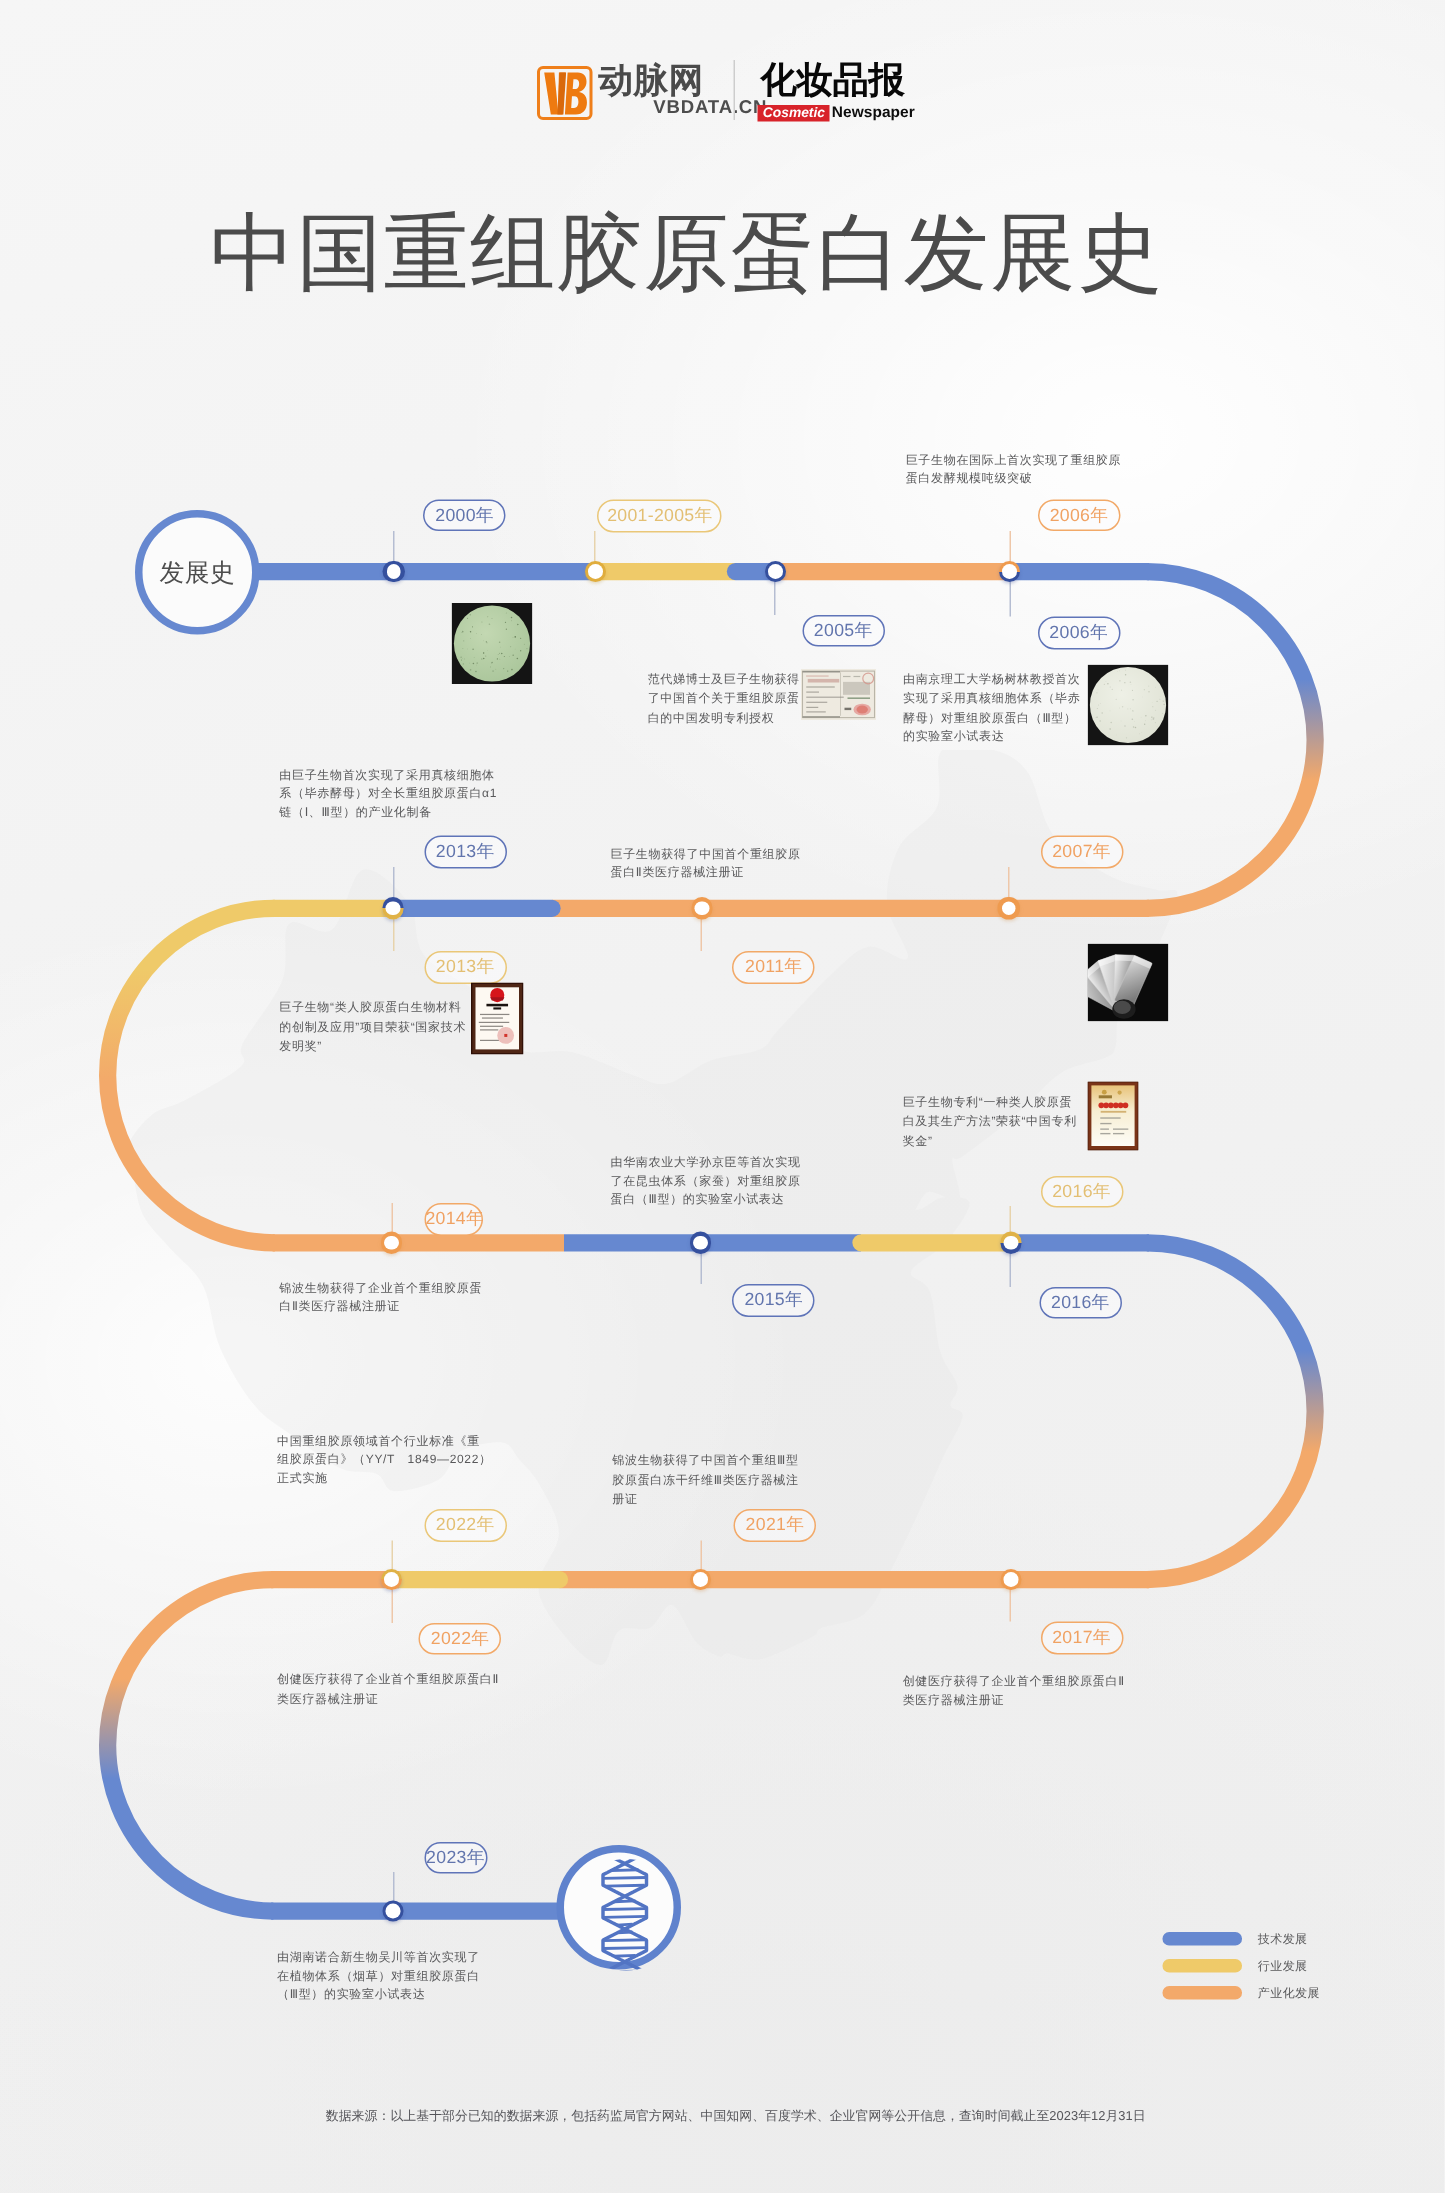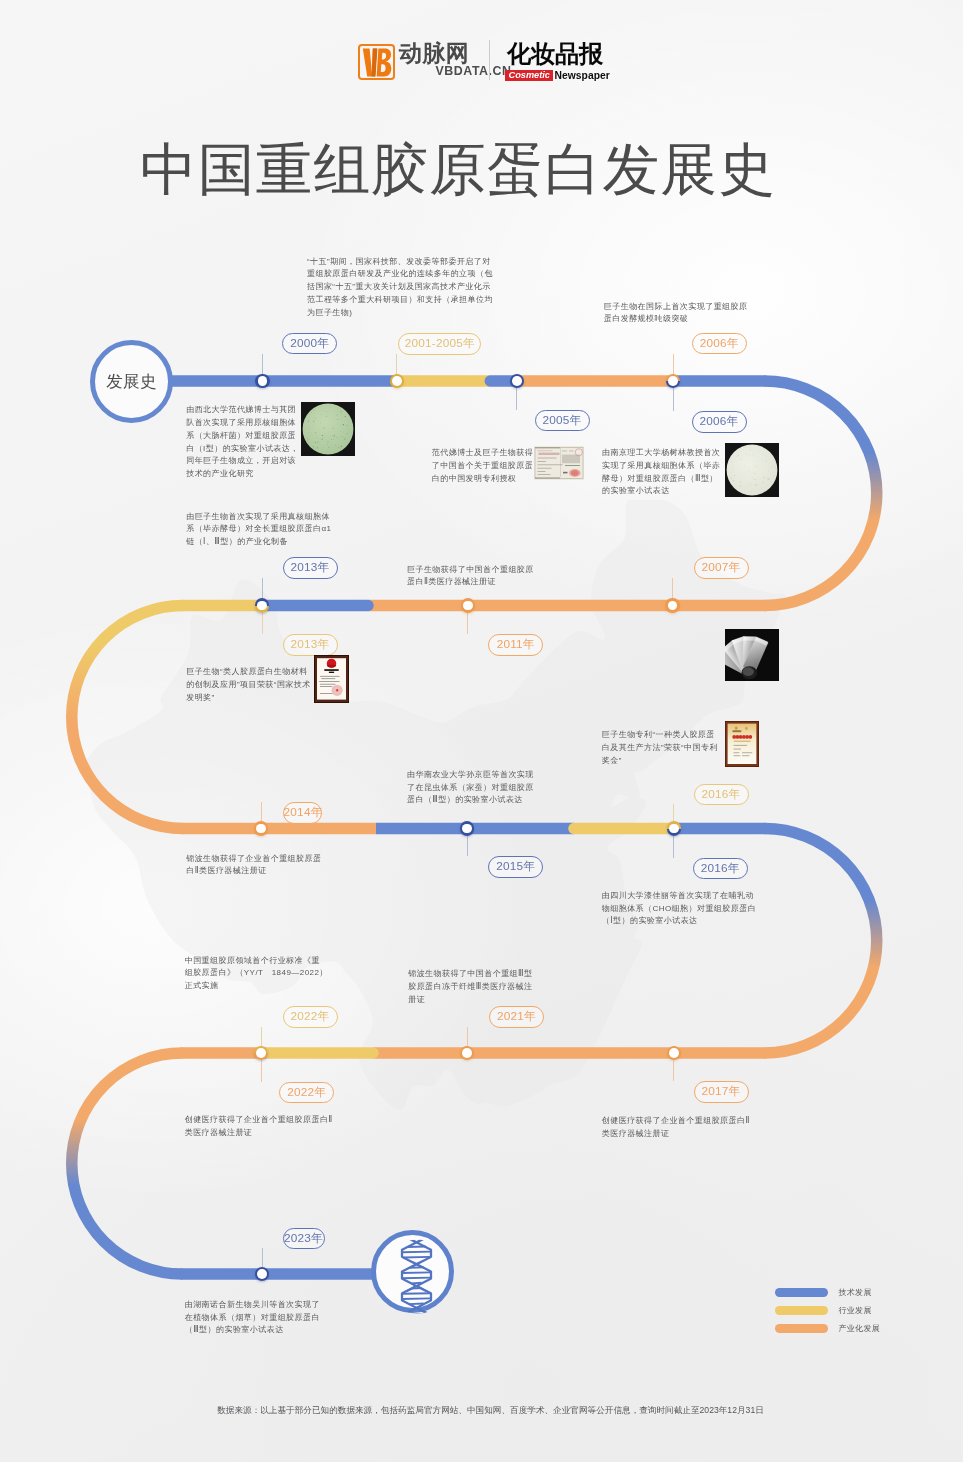--- a/index.html
+++ b/index.html
@@ -173,38 +173,23 @@
 
     <path d="M182.25 1053 A110.5 110.5 0 0 0 182.25 1274" stroke="url(#g45)"></path>
 
     <path d="M180.75 1274 H414" stroke="#6688d0"></path>
   </g>
 </svg>
 
 <div class="stem y" style="left:396.3px;top:353.5px;height:22.0px"></div>
 <div class="node y" style="left:389.7px;top:373.9px"></div>
 <div class="pill y" style="left:352.4px;top:333.2px;width:83px">2001-2005年</div>
-<div class="txt" style="left:307.0px;top:255.6px">
-      <div class="tl">“十五”期间，国家科技部、发改委等部委开启了对</div>
-      <div class="tl">重组胶原蛋白研发及产业化的连续多年的立项（包</div>
-      <div class="tl">括国家“十五”重大攻关计划及国家高技术产业化示</div>
-      <div class="tl">范工程等多个重大科研项目）和支持（承担单位均</div>
-      <div class="tl">为巨子生物)</div>
-    </div>
 <div class="stem b" style="left:262.0px;top:354.0px;height:21.5px"></div>
 <div class="node" style="left:255.4px;top:373.9px"></div>
 <div class="pill" style="left:236.2px;top:332.8px;width:55px">2000年</div>
-<div class="txt" style="left:186.2px;top:404.3px">
-      <div class="tl">由西北大学范代娣博士与其团</div>
-      <div class="tl">队首次实现了采用原核细胞体</div>
-      <div class="tl">系（大肠杆菌）对重组胶原蛋</div>
-      <div class="tl">白（I型）的实验室小试表达，</div>
-      <div class="tl">同年巨子生物成立，开启对该</div>
-      <div class="tl">技术的产业化研究</div>
-    </div>
 <div class="photo" style="left:301.0px;top:401.5px;width:54px;height:54px">
       <svg width="54" height="54" viewBox="0 0 54 54">
         <defs>
           <radialGradient id="pg7" cx="0.42" cy="0.36" r="0.72">
             <stop offset="0" stop-color="#c3d8b2"></stop>
             <stop offset="1" stop-color="#a9c59a"></stop>
           </radialGradient>
         </defs>
         <rect width="54" height="54" fill="#141414"></rect>
         <circle cx="27.0" cy="27.0" r="25.4" fill="url(#pg7)"></circle>
@@ -545,25 +530,20 @@
 <div class="txt" style="left:407.0px;top:768.8px">
       <div class="tl">由华南农业大学孙京臣等首次实现</div>
       <div class="tl">了在昆虫体系（家蚕）对重组胶原</div>
       <div class="tl">蛋白（Ⅲ型）的实验室小试表达</div>
     </div>
 <div class="stem y" style="left:673.3px;top:804.0px;height:18.8px"></div>
 <div class="node split-yb" style="left:666.7px;top:821.4px"></div>
 <div class="pill y" style="left:647.5px;top:783.5px;width:55px">2016年</div>
 <div class="stem b" style="left:673.3px;top:834.5px;height:23.3px"></div>
 <div class="pill" style="left:646.7px;top:857.8px;width:55px">2016年</div>
-<div class="txt" style="left:601.8px;top:889.8px">
-      <div class="tl">由四川大学漆佳丽等首次实现了在哺乳动</div>
-      <div class="tl">物细胞体系（CHO细胞）对重组胶原蛋白</div>
-      <div class="tl">（Ⅰ型）的实验室小试表达</div>
-    </div>
 <div class="stem y" style="left:260.8px;top:1027.0px;height:20.2px"></div>
 <div class="node split-yo" style="left:254.2px;top:1045.9px"></div>
 <div class="pill y" style="left:236.6px;top:1006.3px;width:55px">2022年</div>
 <div class="txt" style="left:184.7px;top:954.5px">
       <div class="tl">中国重组胶原领域首个行业标准《重</div>
       <div class="tl">组胶原蛋白》（YY/T　1849—2022）</div>
       <div class="tl">正式实施</div>
     </div>
 <div class="stem o" style="left:260.8px;top:1059.0px;height:22.8px"></div>
 <div class="pill o" style="left:233.2px;top:1081.8px;width:55px">2022年</div>

